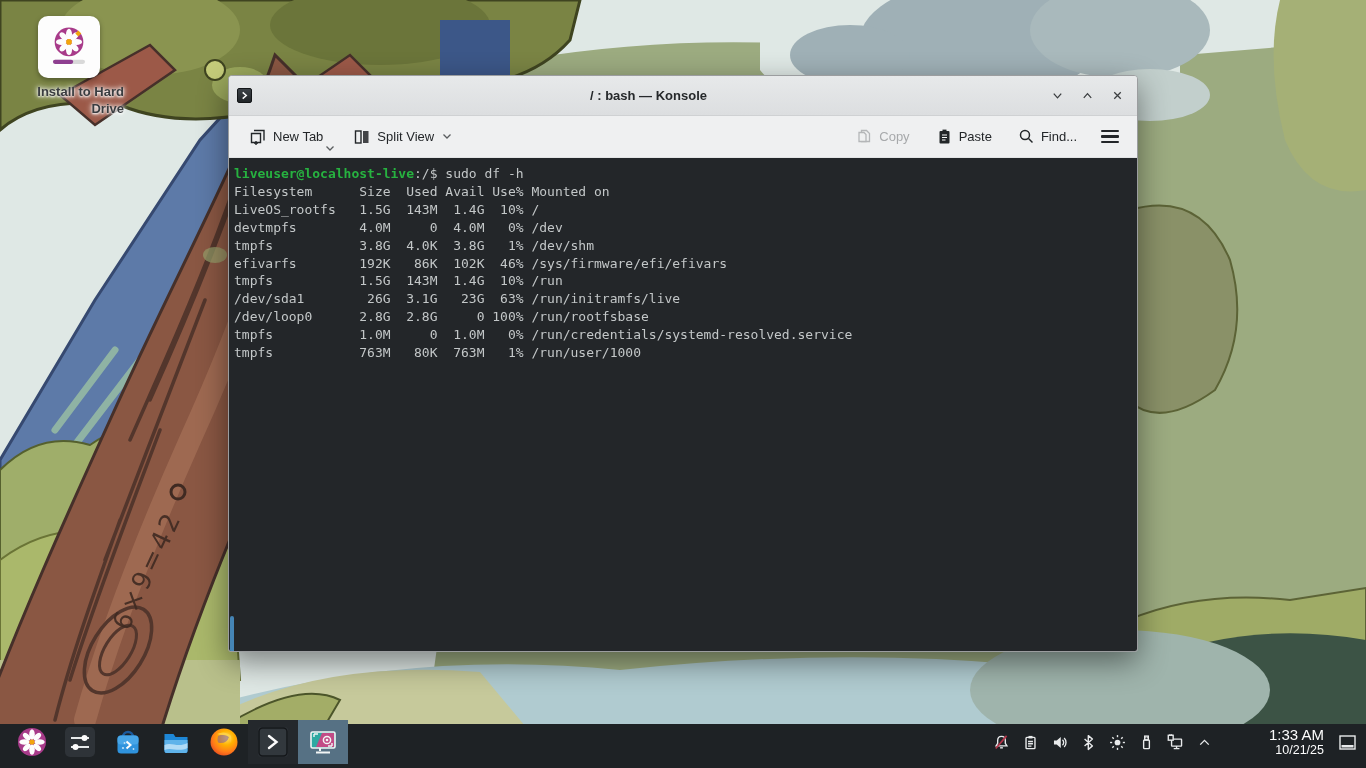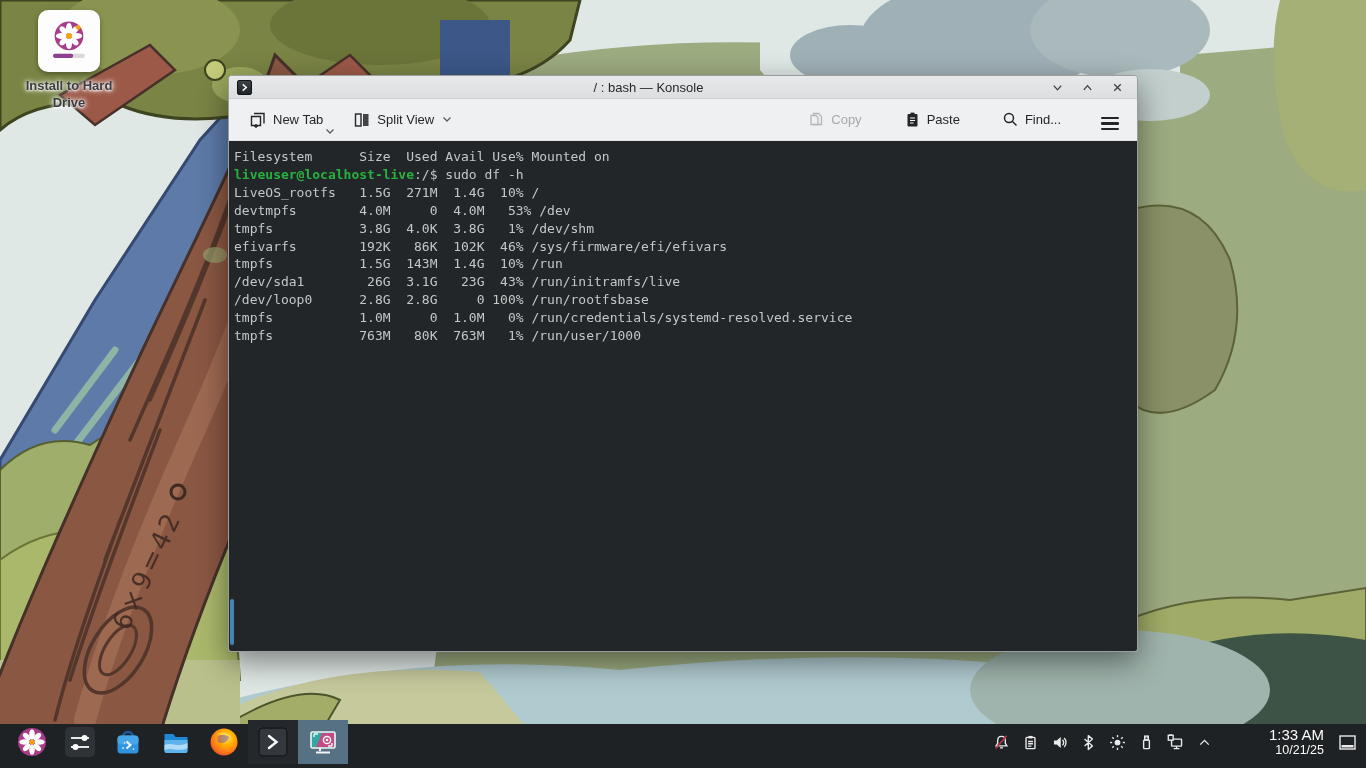--- a/index.html
+++ b/index.html
@@ -3,45 +3,45 @@
 <meta charset="utf-8">
 <style>
   * { margin:0; padding:0; box-sizing:border-box; }
   html,body { width:1366px; height:768px; overflow:hidden; font-family:"Liberation Sans", sans-serif; }
   body { position:relative; background:#dde6e3; }
 
   
   #wallpaper { position:absolute; inset:0; width:1366px; height:768px; }
 
   
-  .desktop-icon { position:absolute; left:14px; top:6px; width:110px; text-align:center; cursor:default; }
+  .desktop-icon { position:absolute; left:14px; top:12px; width:110px; text-align:right; cursor:default; }
   .desktop-icon .badge { width:62px; height:62px; margin:4px auto 6px; background:#fdfdfd; border-radius:10px;
       box-shadow:0 2px 5px rgba(0,0,0,.35); display:flex; align-items:center; justify-content:center; }
   .desktop-icon .label { font-size:13px; color:#3a3d40; line-height:1.3; font-weight:bold;
       text-shadow:0 0 4px #ffffff, 0 0 7px #ffffff, 0 1px 2px rgba(255,255,255,.9); }
 
   
   .window { position:absolute; left:228px; top:75px; width:910px; height:577px;
       border:1px solid #9b9d9f; border-radius:4px 4px 3px 3px; overflow:hidden;
       box-shadow:0 10px 30px rgba(0,0,0,.45); background:#eff0f1; }
-  .titlebar { height:23px; background:linear-gradient(#e7e9ea,#dcdee0); display:flex; align-items:center;
-      padding:0 8px; border-bottom:1px solid #cfd1d3; }
+  .titlebar { height:40px; background:linear-gradient(#e7e9ea,#dcdee0); display:flex; align-items:center;
+      padding:0 8px; border-bottom:1px solid #cfd1d3;font-weight:bold; }
   .titlebar .app-mini-icon { width:15px; height:15px; border-radius:2px;
       background:linear-gradient(#3c4247,#212528); border:1px solid #121517;
       display:flex; align-items:center; justify-content:center; margin-right:6px; }
   .titlebar .title { flex:1; text-align:center; font-size:13px; color:#26292b; }
   .win-btn { width:24px; height:18px; display:flex; align-items:center; justify-content:center; margin-left:6px; }
 
   .toolbar { height:42px; background:#eff0f1; display:flex; align-items:center; padding:0 12px;
       border-bottom:1px solid #e2e4e5; }
   .tb-btn { display:flex; align-items:center; gap:6px; font-size:13px; color:#232629; padding:6px 8px;
       border-radius:3px; position:relative; }
   .tb-btn.disabled { color:#a7a9ab; }
   .tb-group-left { display:flex; align-items:center; gap:14px; flex:1; }
-  .tb-group-right { display:flex; align-items:flex-end; gap:26px; }
+  .tb-group-right { display:flex; align-items:center; gap:10px; }
   .mini-chevron { margin-left:2px; }
   .newtab-chevron { position:absolute; right:-4px; bottom:0px; }
   .hamburger { display:flex; flex-direction:column; gap:3px; padding:4px 6px; }
   .hamburger span { display:block; width:18px; height:2.4px; background:#232629; border-radius:1px; }
 
   
   .terminal { position:relative; height:511px; background:#232629; padding:7px 6px 0 5px;
       font-family:"DejaVu Sans Mono", monospace; font-size:13px; line-height:17.9px; color:#c3c7c8; }
   .term-line { white-space:pre; }
   .p-green { color:#27b240; font-weight:bold; }
@@ -214,28 +214,28 @@
       </div>
       <div class="hamburger">
           <span></span>
           <span></span>
           <span></span>
         </div>
     </div>
   </div>
 
   <div class="terminal">
+    <div class="term-line"><span class="p-green">liveuser@localhost-live</span><span>:</span><span>/</span><span>$</span><span> </span><span>sudo df -h</span></div>
     <div class="term-line">Filesystem      Size  Used Avail Use% Mounted on</div>
-    <div class="term-line"><span class="p-green">liveuser@localhost-live</span><span>:</span><span>/</span><span>$</span><span> </span><span>sudo df -h</span></div>
-    <div class="term-line">LiveOS_rootfs   1.5G  271M  1.4G  10% /</div>
-    <div class="term-line">devtmpfs        4.0M     0  4.0M   53% /dev</div>
+    <div class="term-line">LiveOS_rootfs   1.5G  143M  1.4G  10% /</div>
+    <div class="term-line">devtmpfs        4.0M     0  4.0M   0% /dev</div>
     <div class="term-line">tmpfs           3.8G  4.0K  3.8G   1% /dev/shm</div>
     <div class="term-line">efivarfs        192K   86K  102K  46% /sys/firmware/efi/efivars</div>
     <div class="term-line">tmpfs           1.5G  143M  1.4G  10% /run</div>
-    <div class="term-line">/dev/sda1        26G  3.1G   23G  43% /run/initramfs/live</div>
+    <div class="term-line">/dev/sda1        26G  3.1G   23G  63% /run/initramfs/live</div>
     <div class="term-line">/dev/loop0      2.8G  2.8G     0 100% /run/rootfsbase</div>
     <div class="term-line">tmpfs           1.0M     0  1.0M   0% /run/credentials/systemd-resolved.service</div>
     <div class="term-line">tmpfs           763M   80K  763M   1% /run/user/1000</div>
     <div class="term-scrollbar"></div>
   </div>
 </div>
 
 <div class="taskbar">
   <div class="tb-cell">
     <svg width="32" height="32" viewBox="0 0 32 32">

